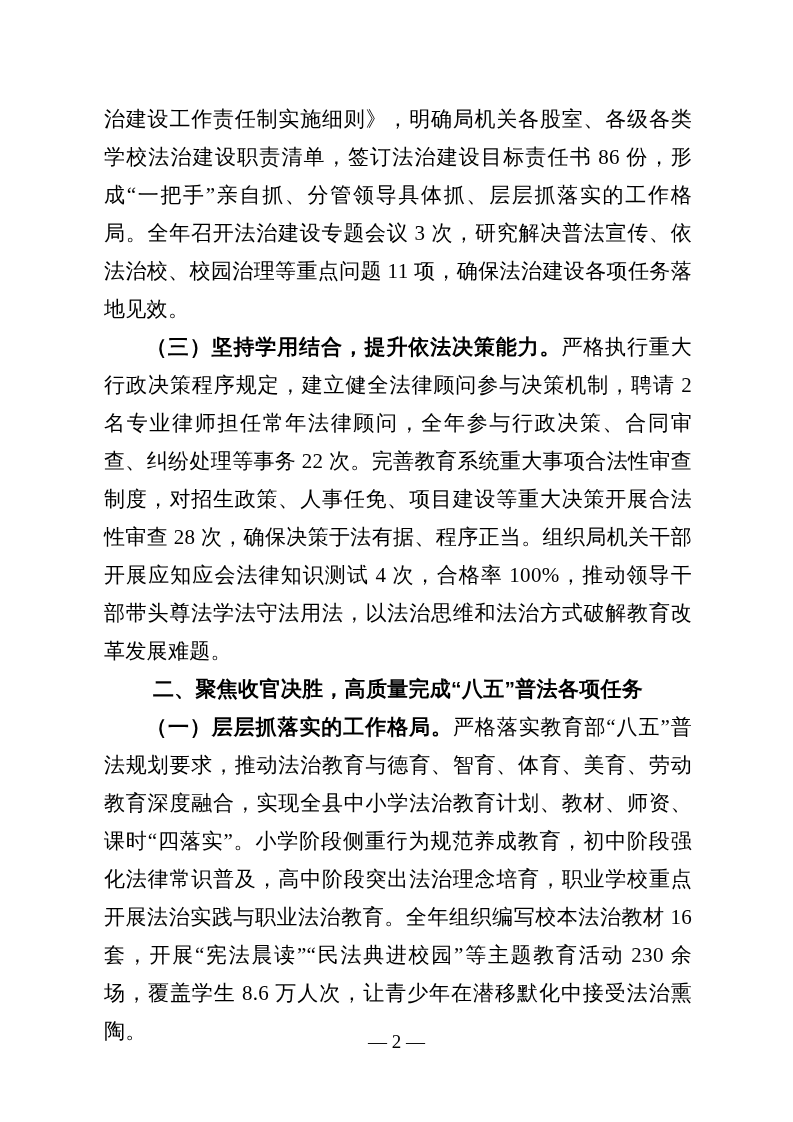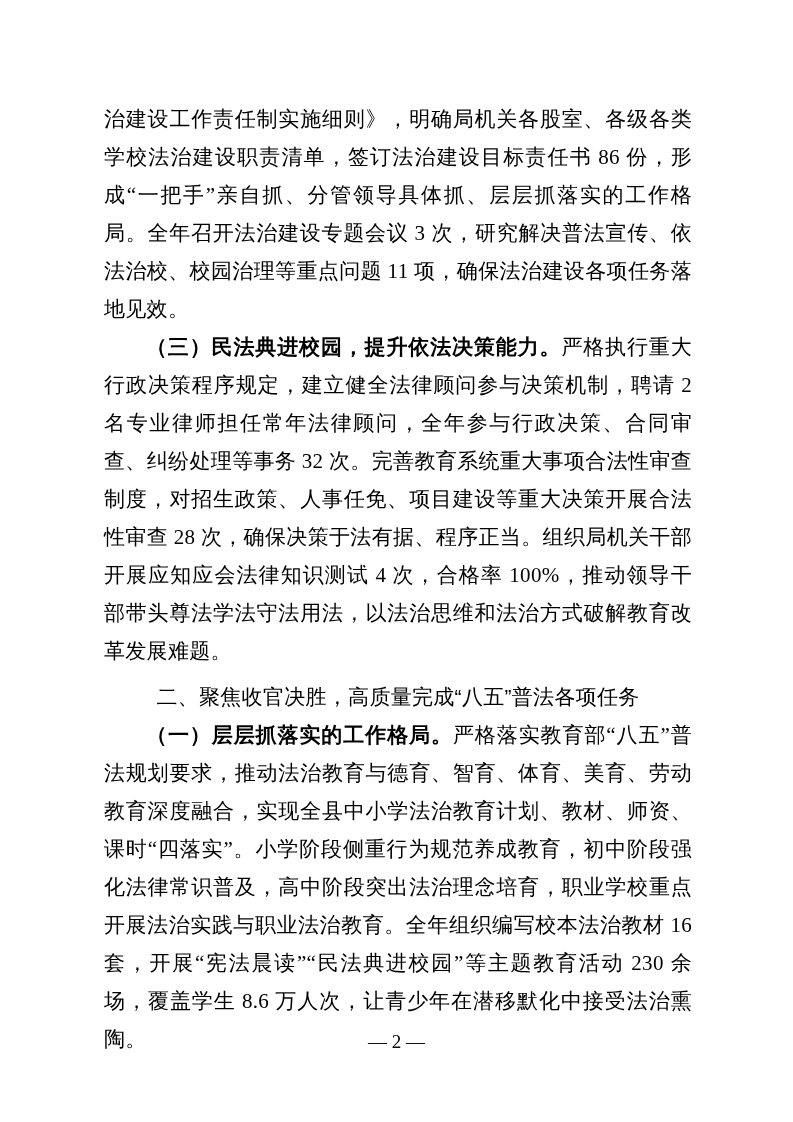--- a/index.html
+++ b/index.html
@@ -27,44 +27,43 @@
   .para.no-indent { text-indent: 0; }
   .lead {
     font-weight: bold;
     font-family: "Liberation Sans", "DejaVu Sans", sans-serif;
   }
   .heading {
     font-size: 21px;
     line-height: 38px;
     text-align: center;
     text-indent: 0;
-    font-weight: normal;
+    font-weight: bold;
     font-family: "Liberation Sans", "DejaVu Sans", sans-serif;
-    margin-top: 8px;
   }
   .footer {
     position: absolute;
     left: 0;
     right: 0;
     top: 1030px;
     text-align: center;
     font-size: 19px;
     line-height: 24px;
     color: #000000;
   }
 </style>
 </head>
 <body>
 
 <div class="page">
   <div class="content">
 
     <p class="para no-indent"><span>治建设工作责任制实施细则》，明确局机关各股室、各级各类学校法治建设职责清单，签订法治建设目标责任书 86 份，形成“一把手”亲自抓、分管领导具体抓、层层抓落实的工作格局。全年召开法治建设专题会议 3 次，研究解决普法宣传、依法治校、校园治理等重点问题 11 项，确保法治建设各项任务落地见效。</span></p>
 
-    <p class="para"><span class="lead">（三）民法典进校园，提升依法决策能力。</span><span>严格执行重大行政决策程序规定，建立健全法律顾问参与决策机制，聘请 2 名专业律师担任常年法律顾问，全年参与行政决策、合同审查、纠纷处理等事务 32 次。完善教育系统重大事项合法性审查制度，对招生政策、人事任免、项目建设等重大决策开展合法性审查 28 次，确保决策于法有据、程序正当。组织局机关干部开展应知应会法律知识测试 4 次，合格率 100%，推动领导干部带头尊法学法守法用法，以法治思维和法治方式破解教育改革发展难题。</span></p>
+    <p class="para"><span class="lead">（三）坚持学用结合，提升依法决策能力。</span><span>严格执行重大行政决策程序规定，建立健全法律顾问参与决策机制，聘请 2 名专业律师担任常年法律顾问，全年参与行政决策、合同审查、纠纷处理等事务 22 次。完善教育系统重大事项合法性审查制度，对招生政策、人事任免、项目建设等重大决策开展合法性审查 28 次，确保决策于法有据、程序正当。组织局机关干部开展应知应会法律知识测试 4 次，合格率 100%，推动领导干部带头尊法学法守法用法，以法治思维和法治方式破解教育改革发展难题。</span></p>
 
     <h2 class="heading">二、聚焦收官决胜，高质量完成“八五”普法各项任务</h2>
 
     <p class="para"><span class="lead">（一）层层抓落实的工作格局。</span><span>严格落实教育部“八五”普法规划要求，推动法治教育与德育、智育、体育、美育、劳动教育深度融合，实现全县中小学法治教育计划、教材、师资、课时“四落实”。小学阶段侧重行为规范养成教育，初中阶段强化法律常识普及，高中阶段突出法治理念培育，职业学校重点开展法治实践与职业法治教育。全年组织编写校本法治教材 16 套，开展“宪法晨读”“民法典进校园”等主题教育活动 230 余场，覆盖学生 8.6 万人次，让青少年在潜移默化中接受法治熏陶。</span></p>
 
   </div>
 
   <div class="footer">— 2 —</div>
 </div>
 

